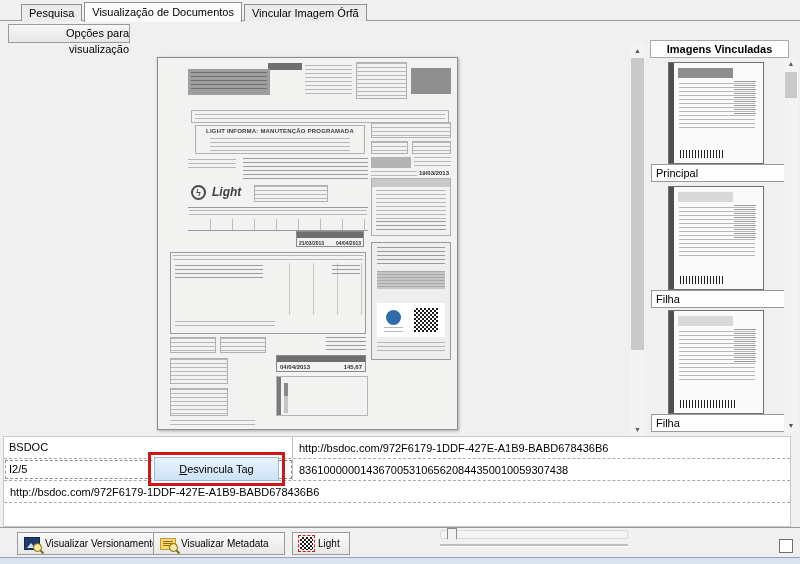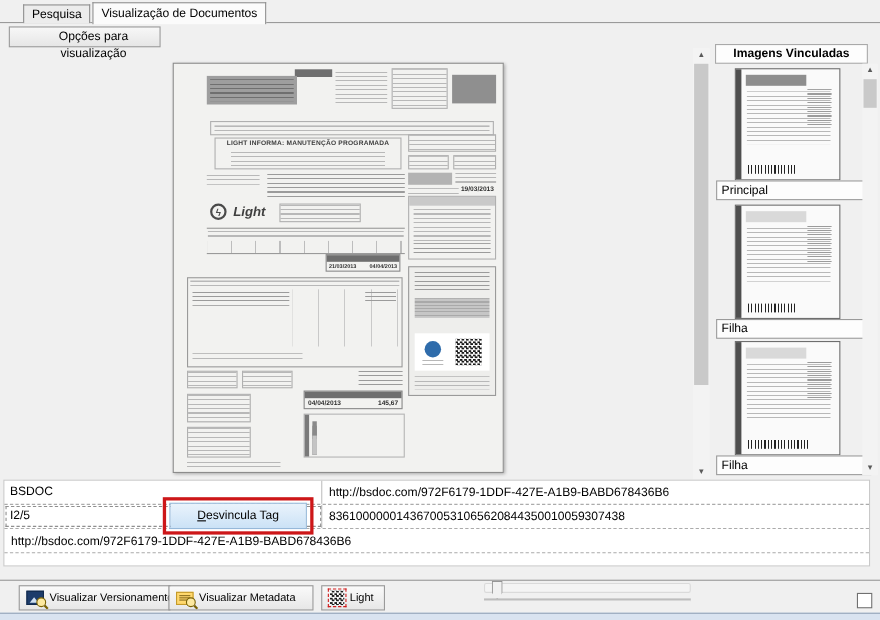--- a/index.html
+++ b/index.html
@@ -6,21 +6,21 @@
   #app{position:relative;width:800px;height:564px;background:#f0f0f0;overflow:hidden;
        font-family:"Liberation Sans",sans-serif;font-size:11px;color:#000;}
   
   .tabline{position:absolute;left:0;top:20px;width:800px;height:0;border-top:1px solid #9a9a9a;}
   .tabstrip{position:absolute;left:21px;top:2px;display:flex;align-items:flex-end;height:19px;z-index:2;}
   .tab{height:16px;line-height:16px;padding:0 7px;background:#ececec;border:1px solid #8f8f8f;
        border-bottom:none;margin-right:2px;white-space:nowrap;}
   .tab.active{height:19px;line-height:19px;background:#fbfbfb;position:relative;top:1px;}
   .toolbtn{position:absolute;left:8px;top:24px;width:120px;height:17px;
        background:linear-gradient(#f7f7f7,#e6e6e6);border:1px solid #9a9a9a;
-       text-align:center;line-height:16px;padding-left:16px;}
+       text-align:right;line-height:16px;}
   
   .tlines{background-image:repeating-linear-gradient(to bottom,#9b9b9b 0 1px,transparent 1px 4px);}
   .tlines-lt{background-image:repeating-linear-gradient(to bottom,#b8b8b8 0 1px,transparent 1px 4px);}
   .tlines-dk{background-image:repeating-linear-gradient(to bottom,#6f6f6f 0 1px,transparent 1px 4px);}
   .bx{border:1px solid #b0b0b0;}
   
   .vscroll{position:absolute;background:#f3f3f3;}
   .sbtn{position:absolute;left:0;width:100%;height:13px;background:#f3f3f3;color:#5a5a5a;
         font-size:7px;text-align:center;line-height:13px;}
   .sthumb{position:absolute;left:1px;right:1px;background:#c9c9c9;}
@@ -40,21 +40,21 @@
   .page{position:absolute;left:157px;top:57px;width:299px;height:371px;background:#f2f2f0;
         border:1px solid #8c8c8c;box-shadow:1px 1px 3px rgba(0,0,0,.3);}
   .page *{position:absolute;box-sizing:border-box;}
   .doc-heading{font-size:6px;font-weight:bold;color:#3c3c3c;width:100%;text-align:center;top:2px;letter-spacing:.2px;}
   .doc-date{font-size:5px;font-weight:bold;color:#2e2e2e;white-space:nowrap;}
   .fillgray{background:#8f8f8f;}
   .chartbars{display:flex;align-items:flex-end;gap:1px;}
   .chartbars i{display:block;width:4px;background:#c4c4c4;}
   .chartbars i.dk{background:#8a8a8a;}
   
-  .tagpanel{position:absolute;left:3px;top:436px;width:788px;height:79px;background:#fff;
+  .tagpanel{position:absolute;left:3px;top:436px;width:788px;height:91px;background:#fff;
         border:1px solid #c9c9c9;box-sizing:border-box;}
   .trow{display:flex;height:21px;border-bottom:1px dashed #ababab;align-items:center;}
   .tname{width:283px;padding-left:5px;height:100%;line-height:21px;border-right:1px solid #c0c0c0;}
   .tval{padding-left:6px;white-space:nowrap;overflow:hidden;}
   .cell-focus{outline:1px dashed #8f8f8f;outline-offset:-2px;}
   
   .annotation{position:absolute;left:148px;top:452px;width:137px;height:34px;
         border:3px solid #cd1719;box-sizing:border-box;z-index:6;}
   .menuitem{position:absolute;left:154px;top:457px;width:125px;height:24px;z-index:7;
         background:linear-gradient(#eaf3fc,#cbe2f6);border:1px solid #96b8d9;box-sizing:border-box;
@@ -88,20 +88,21 @@
 </style>
 </head>
 <body>
 
 <div id="app">
 
   <div class="tabline"></div>
   <div class="tabstrip">
     <div class="tab">Pesquisa</div>
     <div class="tab active">Visualização de Documentos</div>
+    <div class="tab">Vincular Imagem Órfã</div>
   </div>
   <div class="toolbtn">Opções para visualização</div>
 
   <div class="page">
     <div class="fillgray" style="left:110px;top:5px;width:34px;height:7px;background:#6f6f6f;"></div>
     <div style="left:30px;top:11px;width:82px;height:26px;background:#9e9e9e;">
       <div class="tlines-dk" style="left:3px;top:3px;right:3px;bottom:3px;"></div>
     </div>
     <div class="tlines-lt" style="left:147px;top:7px;width:47px;height:31px;"></div>
     <div class="bx tlines-lt" style="left:198px;top:4px;width:51px;height:37px;"></div>

